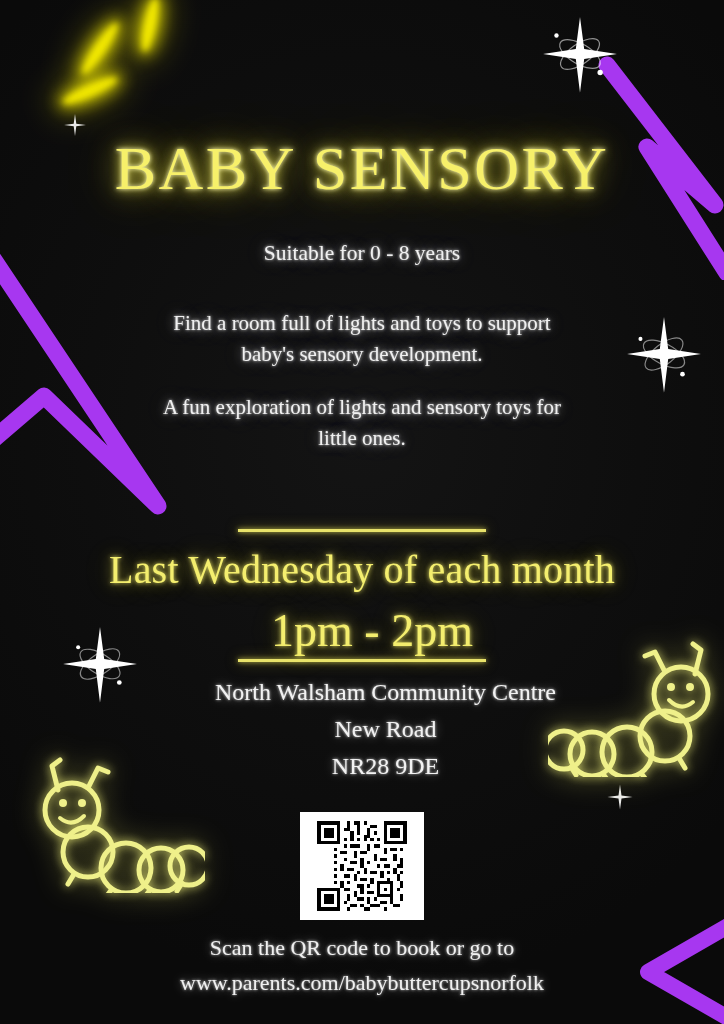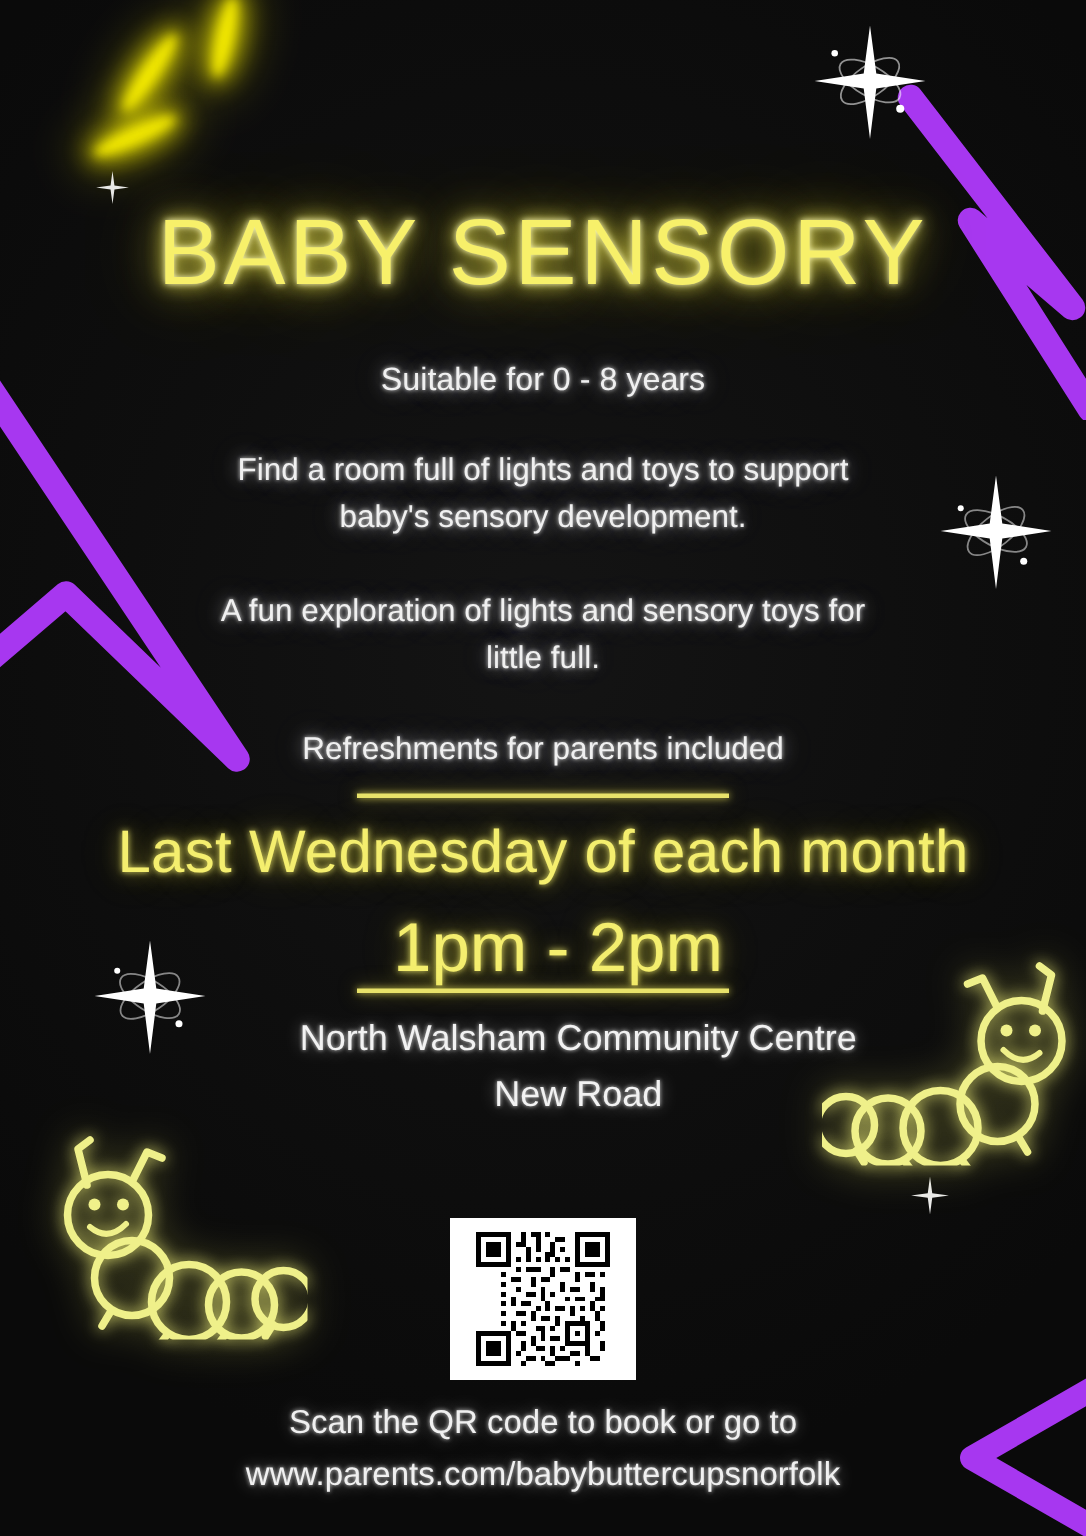--- a/index.html
+++ b/index.html
@@ -8,21 +8,21 @@
     background: #000;
   }
   #poster {
     position: relative;
     width: 724px;
     height: 1024px;
     overflow: hidden;
     background:
       radial-gradient(ellipse 70% 55% at 50% 42%, #141414 0%, #0e0e0e 55%, #0a0a0a 100%),
       #0d0d0d;
-    font-family: Liberation Sans, sans-serif;
+    font-family: Liberation Serif, serif;
     -webkit-font-smoothing: antialiased;
   }
 
   
   .zig { position: absolute; }
 
   
   .spark-burst { position: absolute; left: 44px; top: 14px; width: 150px; height: 130px; }
   .spark-dash {
     position: absolute;
@@ -67,21 +67,21 @@
 
   .sub-block {
     position: absolute;
     left: 0; right: 0;
     color: #f0f0f0;
     font-size: 21px;
     line-height: 31px;
     text-shadow: 0 0 3px rgba(255,255,255,.85), 0 0 11px rgba(255,255,255,.5), 0 0 24px rgba(235,235,255,.25);
   }
   .sub-age   { top: 238px; font-size: 21.5px; }
-  .sub-p1    { top: 298px; text-align: center; }
+  .sub-p1    { top: 308px; text-align: center; }
   .sub-p2    { top: 392px; }
   .sub-p3    { top: 484px; }
 
   .rule {
     position: absolute;
     left: 50%;
     transform: translateX(-50%);
     width: 248px;
     height: 3px;
     background: #e8e26a;
@@ -249,35 +249,35 @@
 
     <div class="sub-block sub-age">Suitable for 0 - 8 years</div>
 
     <div class="sub-block sub-p1">
       <div>Find a room full of lights and toys to support</div>
       <div>baby's sensory development.</div>
     </div>
 
     <div class="sub-block sub-p2">
       <div>A fun exploration of lights and sensory toys for</div>
-      <div>little full.</div>
+      <div>little ones.</div>
     </div>
 
-    <div class="sub-block sub-p3">Refreshments for parents included</div>
 
     <div class="rule rule-top"></div>
 
     <div class="yellow-line date-line">Last Wednesday of each month</div>
     <div class="yellow-line time-line">1pm - 2pm</div>
 
     <div class="rule rule-bot"></div>
 
     <div class="addr">
       <div>North Walsham Community Centre</div>
       <div>New Road</div>
+      <div>NR28 9DE</div>
     </div>
 
     <div class="qr-wrap">
       <svg width="112" height="96" viewBox="0 0 29 29" shape-rendering="crispEdges">
         <rect width="29" height="29" fill="#ffffff"></rect>
         <g fill="#000000">
 
           <rect x="1" y="1" width="7" height="1"></rect>
             <rect x="1" y="7" width="7" height="1"></rect>
           <rect x="1" y="1" width="1" height="7"></rect>

